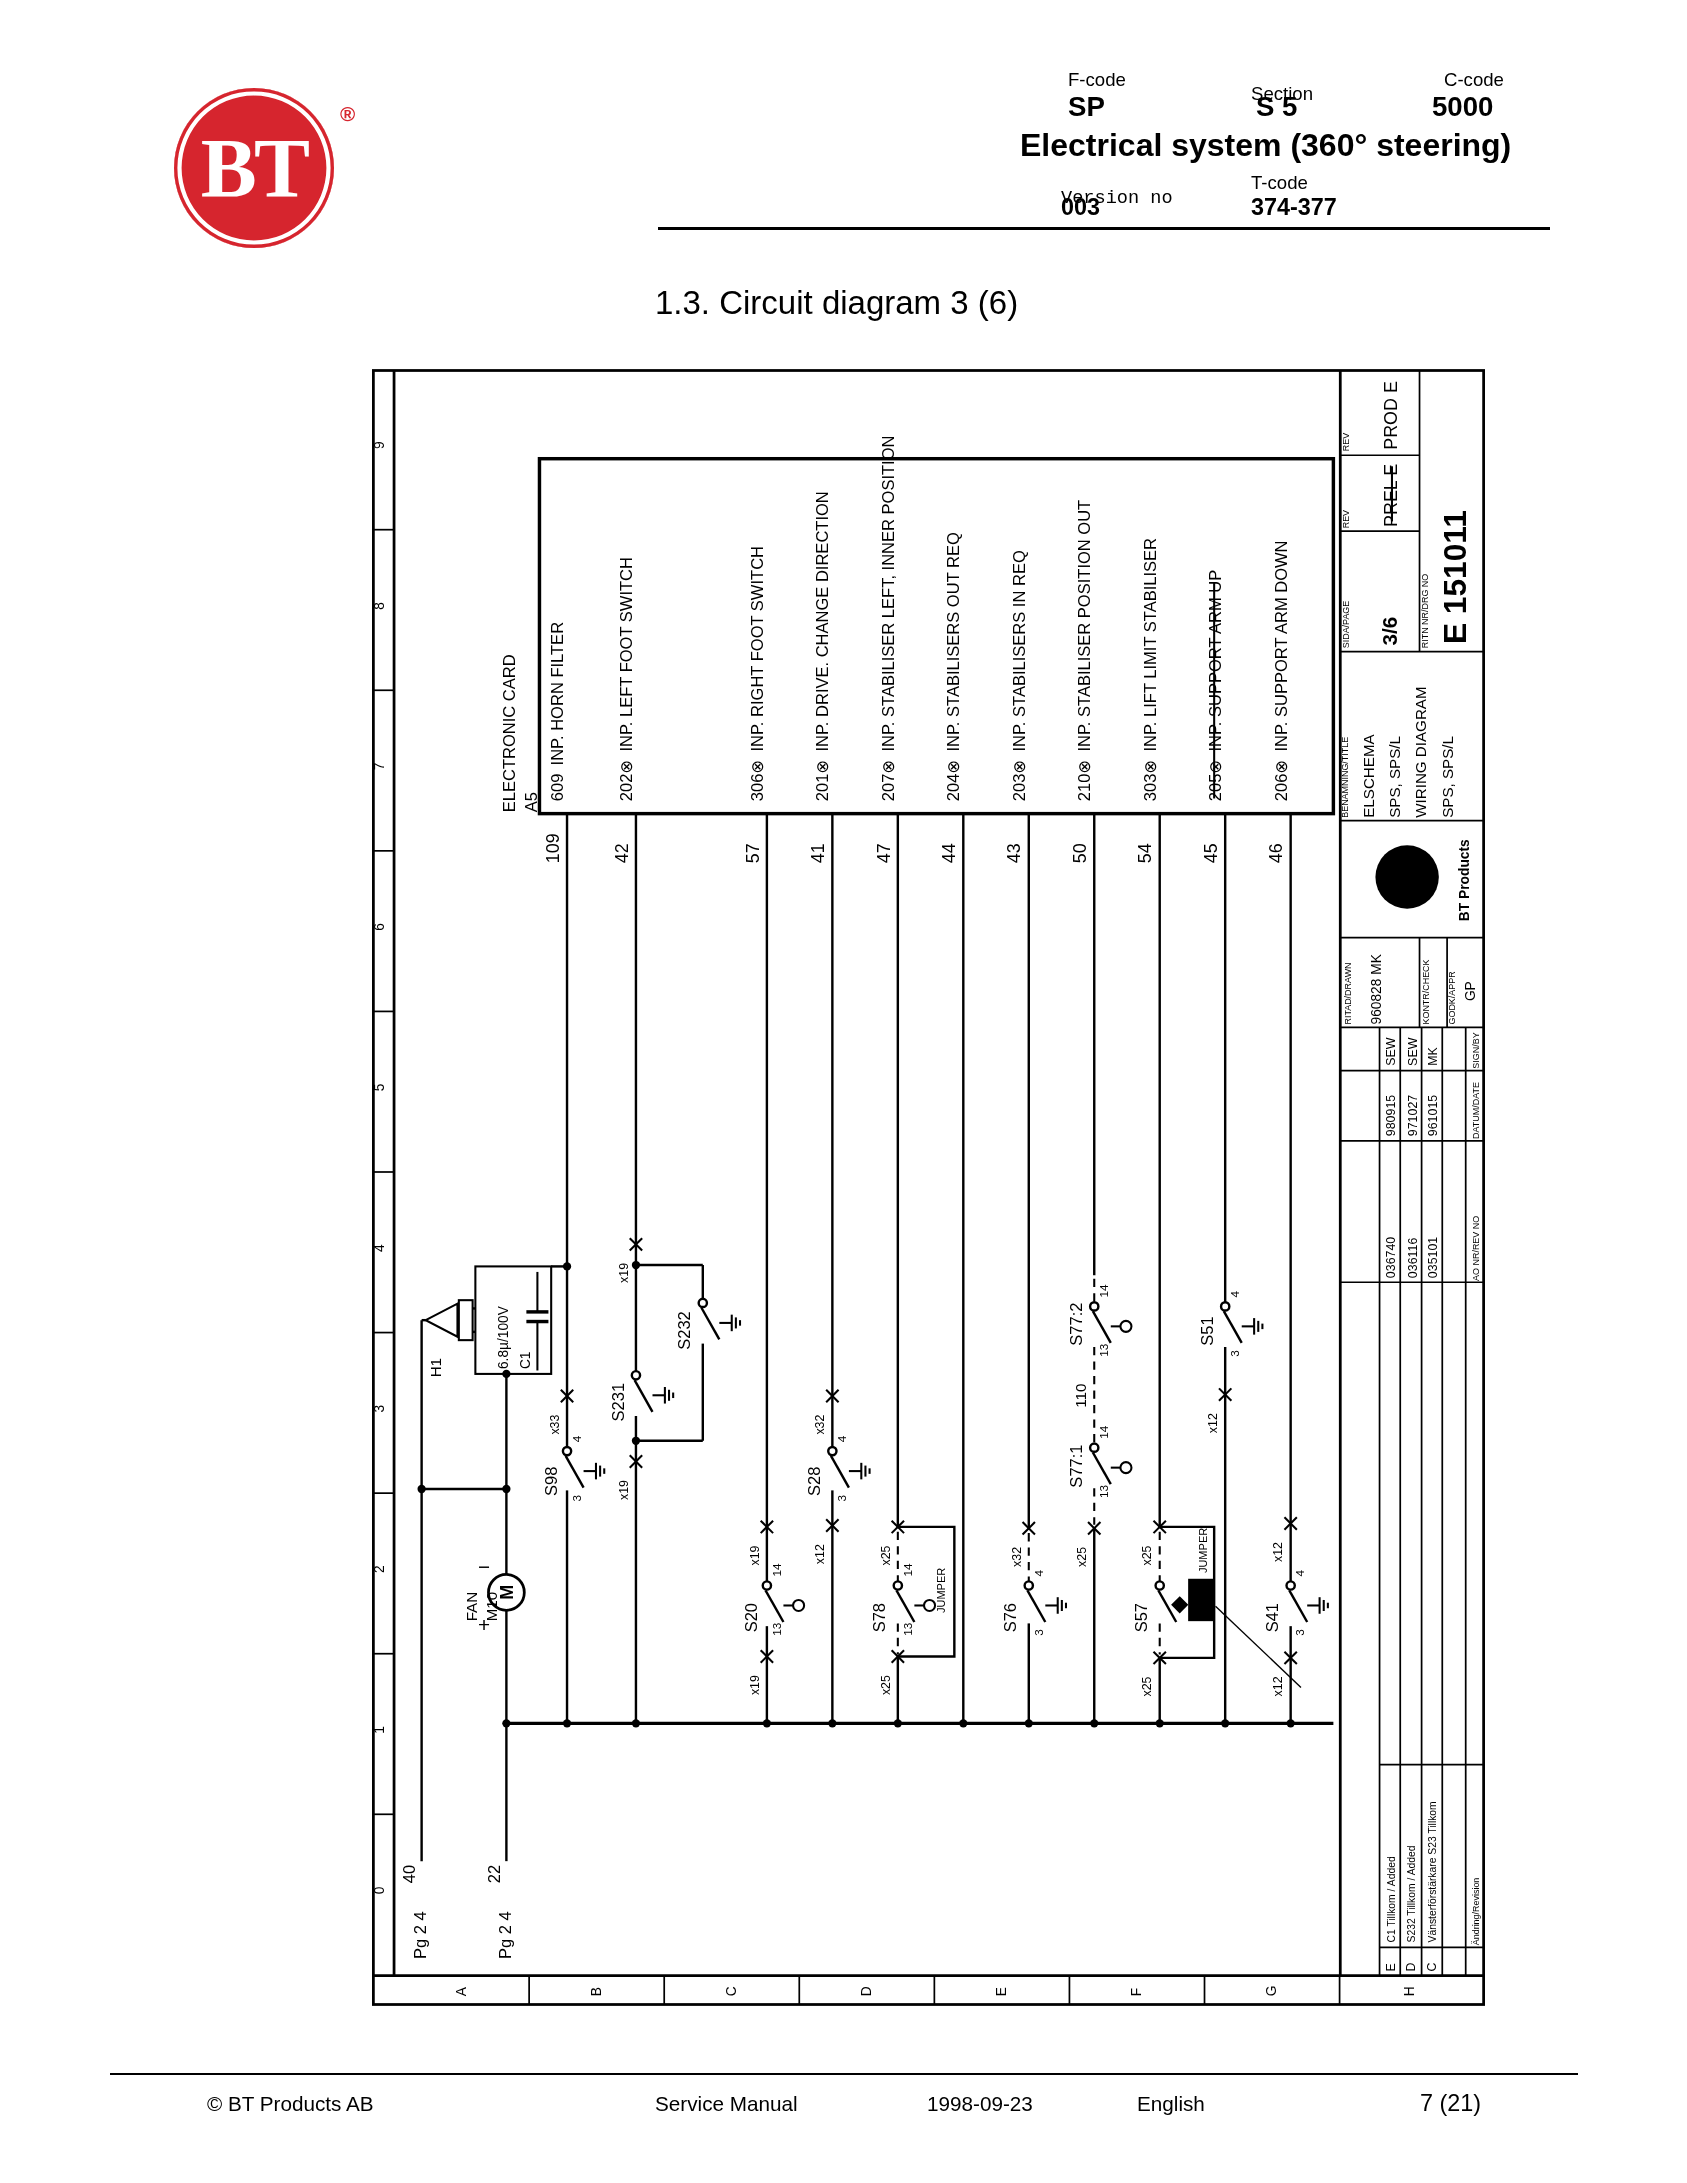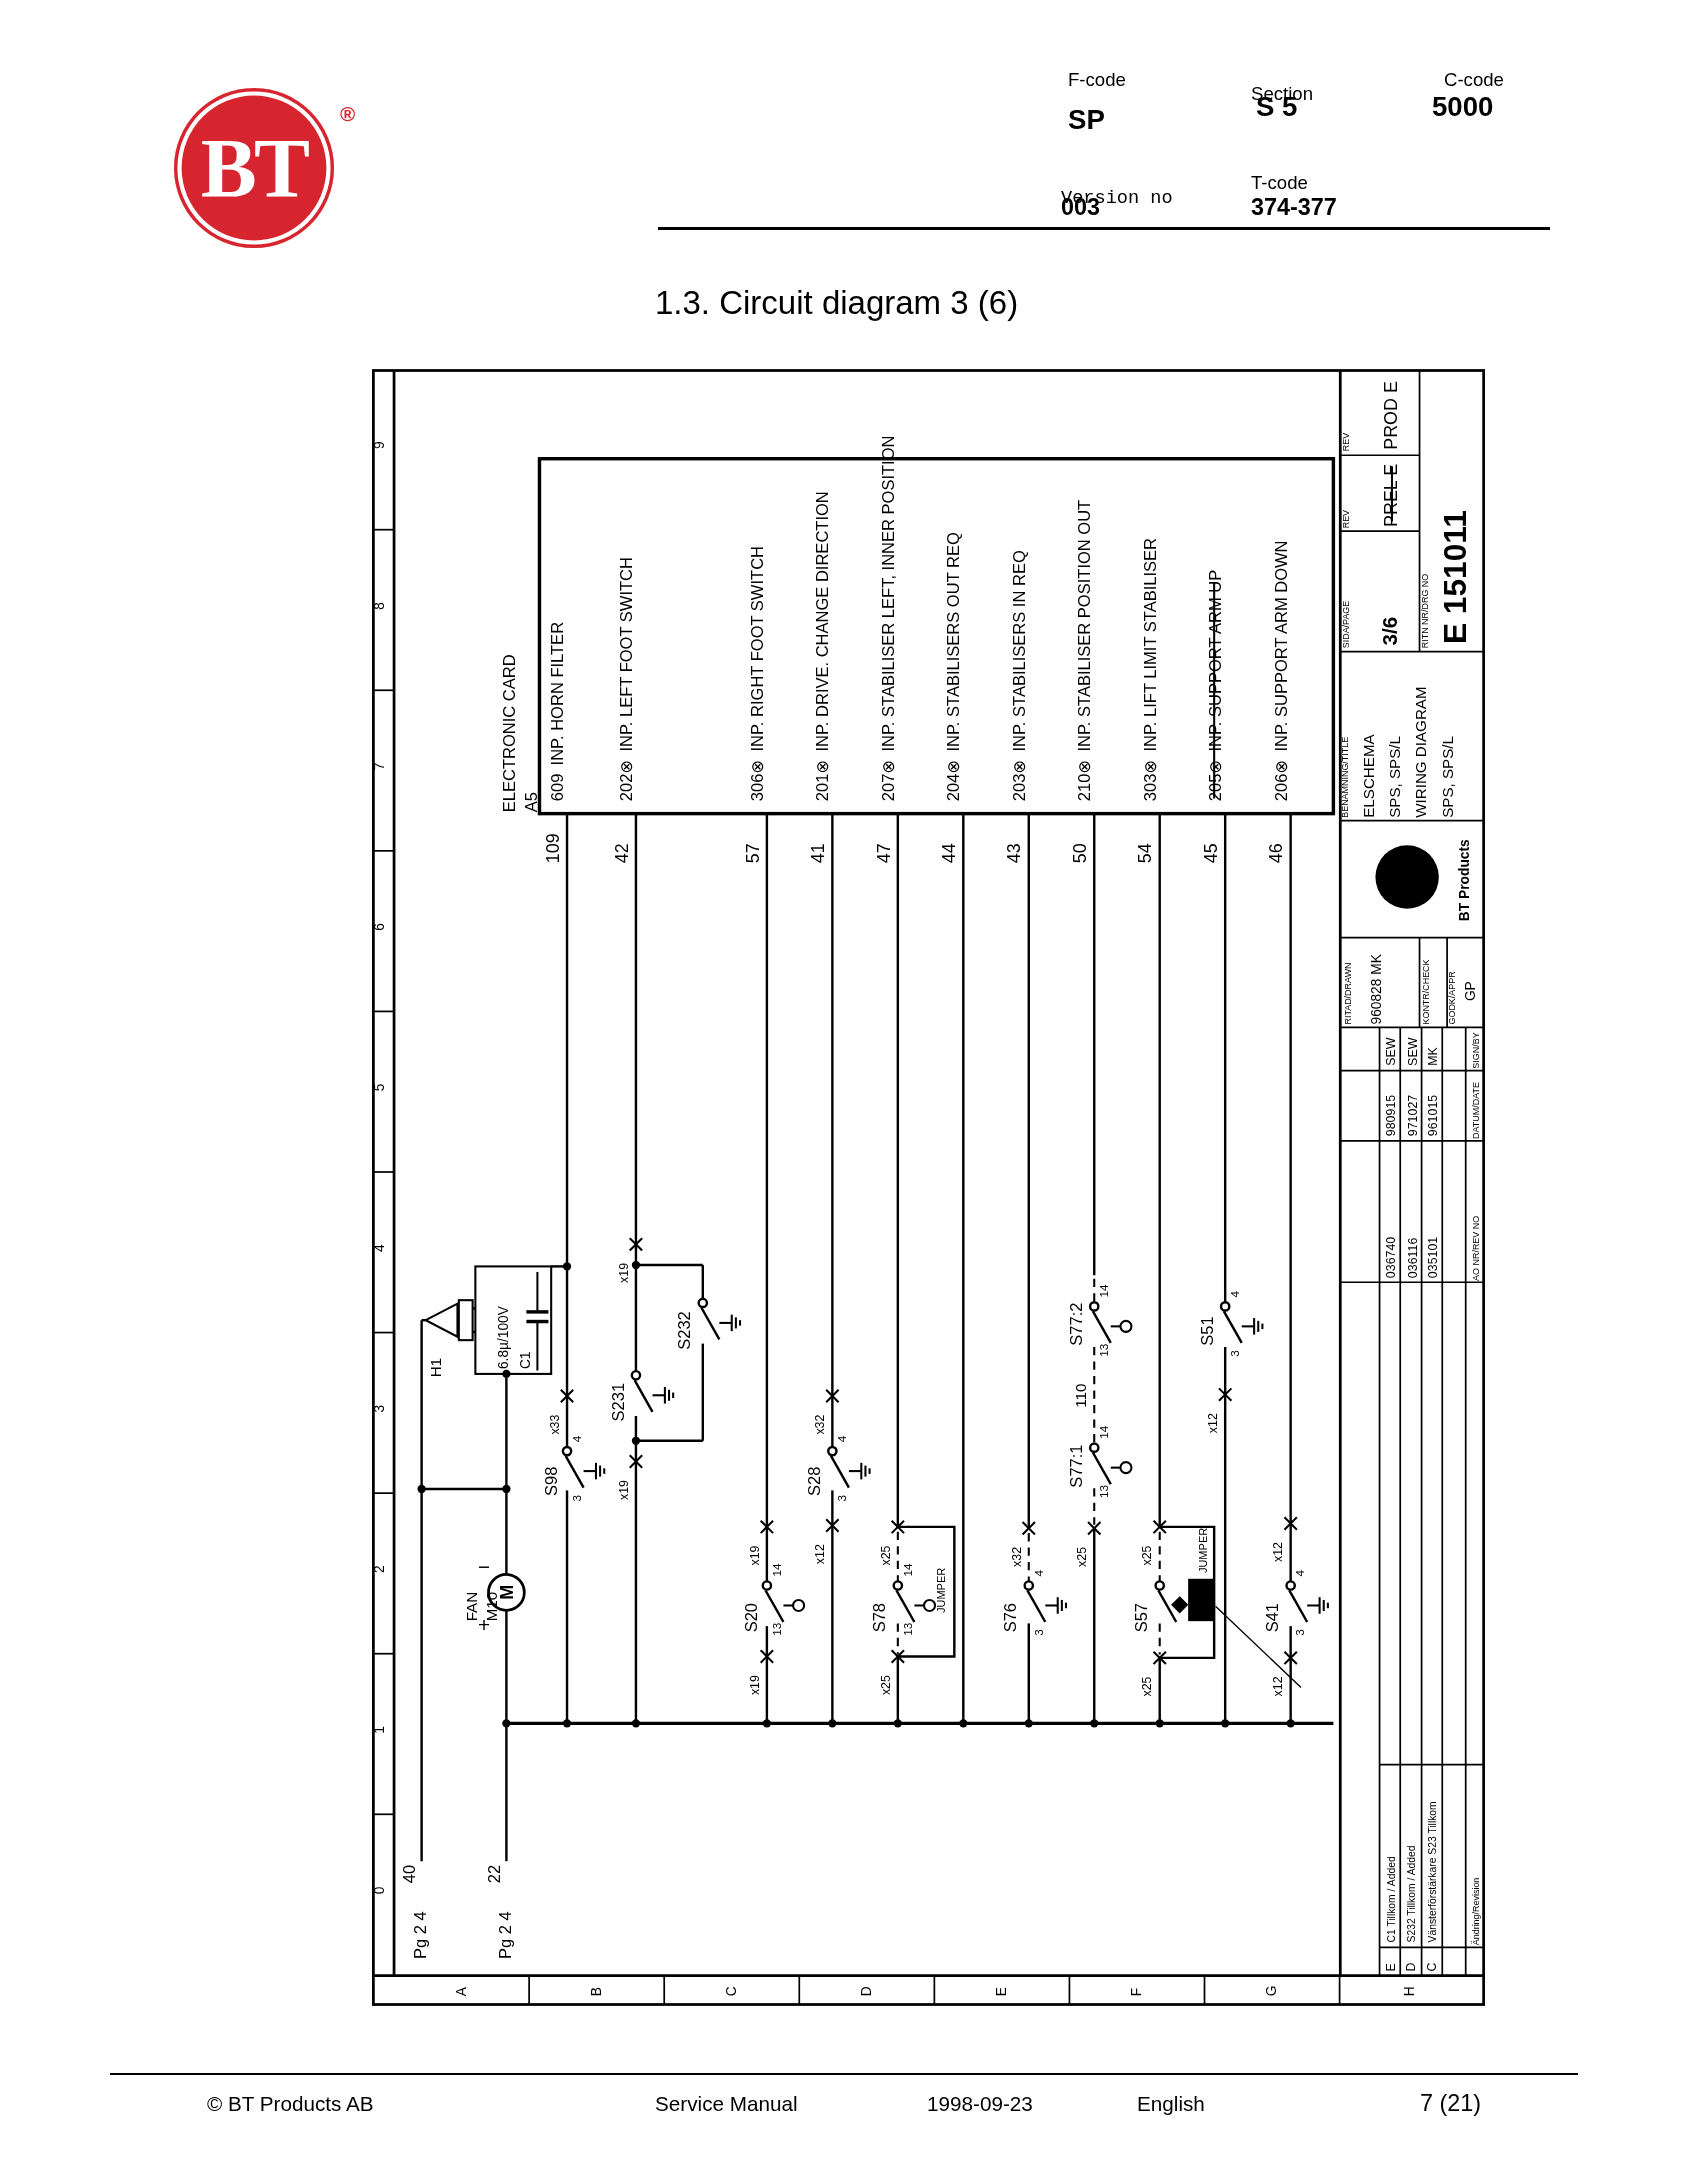--- a/index.html
+++ b/index.html
@@ -23,25 +23,26 @@
 <body>
 
 <div class="page">
 
   <div class="logo">
     <span class="bt">BT</span>
   </div>
   <span class="reg">®</span>
 
   <div class="abs hlabel" style="left:1068px;top:69px;text-align:center;">F-code</div>
-  <div class="abs hvalue" style="left:1068px;top:91px;margin-top:13px;">SP</div>
+  <div class="abs hvalue" style="left:1068px;top:91px;">SP</div>
   <div class="abs hlabel" style="left:1251px;top:83px;">Section</div>
   <div class="abs hvalue" style="left:1256px;top:91px;">S 5</div>
   <div class="abs hlabel" style="left:1444px;top:69px;">C-code</div>
   <div class="abs hvalue" style="left:1432px;top:91px;">5000</div>
+  <div class="abs htitle" style="left:1020px;top:127px;">Electrical system (360° steering)</div>
   <div class="abs hlabel" style="left:1061px;top:188px;font-family:Liberation Mono, monospace;">Version no</div>
   <div class="abs hvalue" style="left:1061px;top:194px;font-size:23.4px;">003</div>
   <div class="abs hlabel" style="left:1251px;top:172px;">T-code</div>
   <div class="abs hvalue" style="left:1251px;top:194px;font-size:23.4px;">374-377</div>
   <div class="rule" style="left:658px;top:227px;width:892px;height:2.8px;"></div>
 
   <div class="abs doctitle" style="left:655px;top:284px;">1.3. Circuit diagram 3 (6)</div>
 
   <svg class="abs" style="left:372px;top:369px;" width="1113" height="1637" viewBox="540 535 1615 2375">
 

